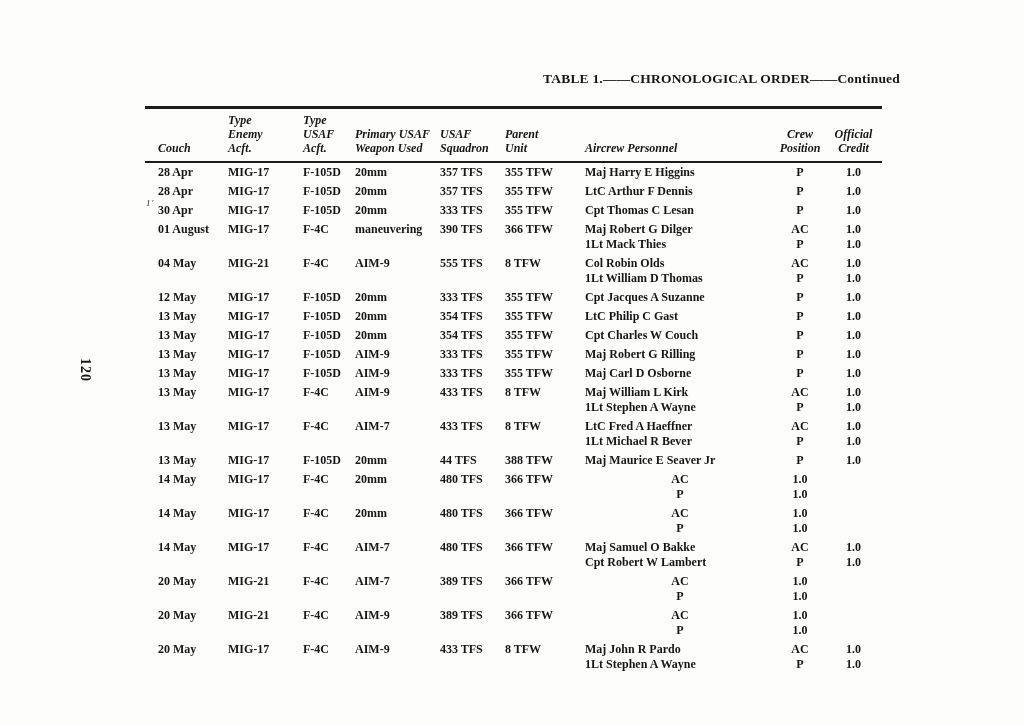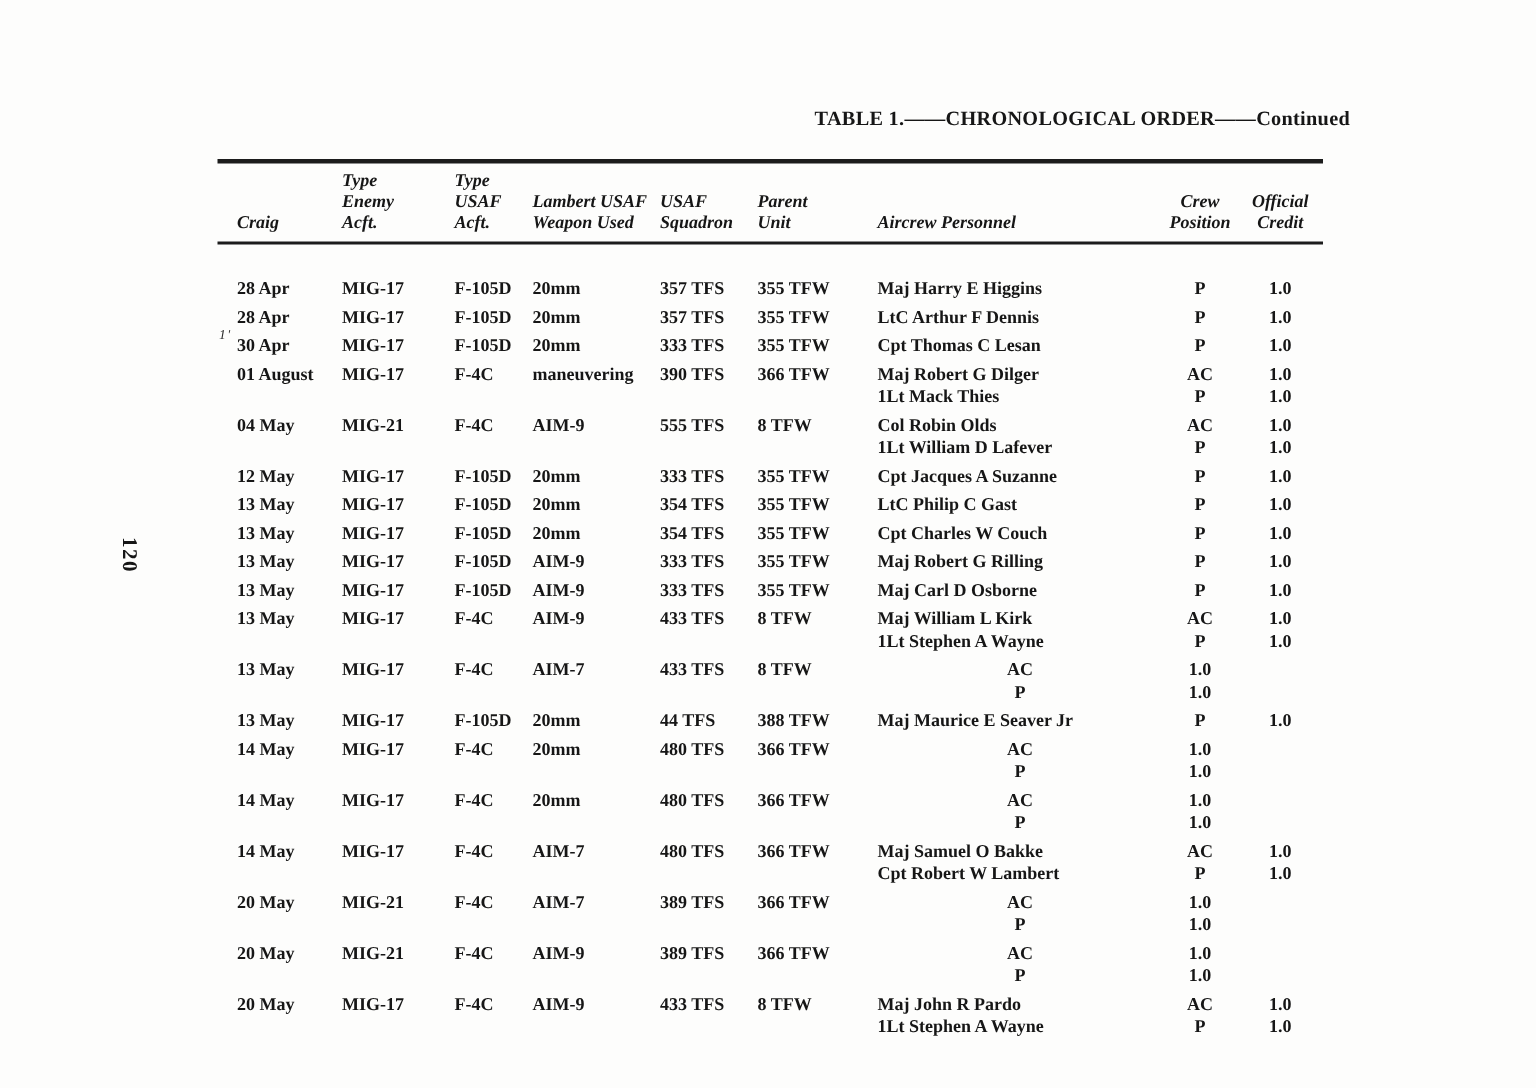--- a/index.html
+++ b/index.html
@@ -63,21 +63,21 @@
   .thead {
     align-items: end;
     padding-top: 4px;
     padding-bottom: 6px;
     font-weight: bold;
     font-style: italic;
     font-size: 12px;
     line-height: 14px;
   }
   .tbody {
-    padding-top: 22px;
+    padding-top: 2px;
   }
   .trow {
     margin-bottom: 4px;
     font-weight: bold;
     font-size: 12px;
     line-height: 15px;
   }
   .cell { white-space: nowrap; }
   .col-date { padding-left: 13px; position: relative; }
   .col-position, .col-credit { text-align: center; }
@@ -100,34 +100,34 @@
 
   <div class="page-number">120</div>
 
   <div class="doc-title">TABLE 1.——CHRONOLOGICAL ORDER——Continued</div>
 
   <div class="table-wrap">
     <div class="rule-top"></div>
 
     <div class="grid thead">
       <div class="hcell col-date">
-        <div>Craig</div>
+        <div>Couch</div>
       </div>
       <div class="hcell">
         <div>Type</div>
         <div>Enemy</div>
         <div>Acft.</div>
       </div>
       <div class="hcell">
         <div>Type</div>
         <div>USAF</div>
         <div>Acft.</div>
       </div>
       <div class="hcell">
-        <div>Lambert USAF</div>
+        <div>Primary USAF</div>
         <div>Weapon Used</div>
       </div>
       <div class="hcell">
         <div>USAF</div>
         <div>Squadron</div>
       </div>
       <div class="hcell">
         <div>Parent</div>
         <div>Unit</div>
       </div>
@@ -239,21 +239,21 @@
       
       <span>04 May</span>
     </div>
     <div class="cell">MIG-21</div>
     <div class="cell">F-4C</div>
     <div class="cell">AIM-9</div>
     <div class="cell">555 TFS</div>
     <div class="cell">8 TFW</div>
     <div class="cell">
             <div>Col Robin Olds</div>
-            <div>1Lt William D Lafever</div>
+            <div>1Lt William D Thomas</div>
           </div>
     <div class="cell col-position">
             <div>AC</div>
             <div>P</div>
           </div>
     <div class="cell col-credit">
             <div>1.0</div>
             <div>1.0</div>
           </div>
   </div>
@@ -390,20 +390,24 @@
   <div class="grid trow">
     <div class="cell col-date">
       
       <span>13 May</span>
     </div>
     <div class="cell">MIG-17</div>
     <div class="cell">F-4C</div>
     <div class="cell">AIM-7</div>
     <div class="cell">433 TFS</div>
     <div class="cell">8 TFW</div>
+    <div class="cell">
+            <div>LtC Fred A Haeffner</div>
+            <div>1Lt Michael R Bever</div>
+          </div>
     <div class="cell col-position">
             <div>AC</div>
             <div>P</div>
           </div>
     <div class="cell col-credit">
             <div>1.0</div>
             <div>1.0</div>
           </div>
   </div>
 

